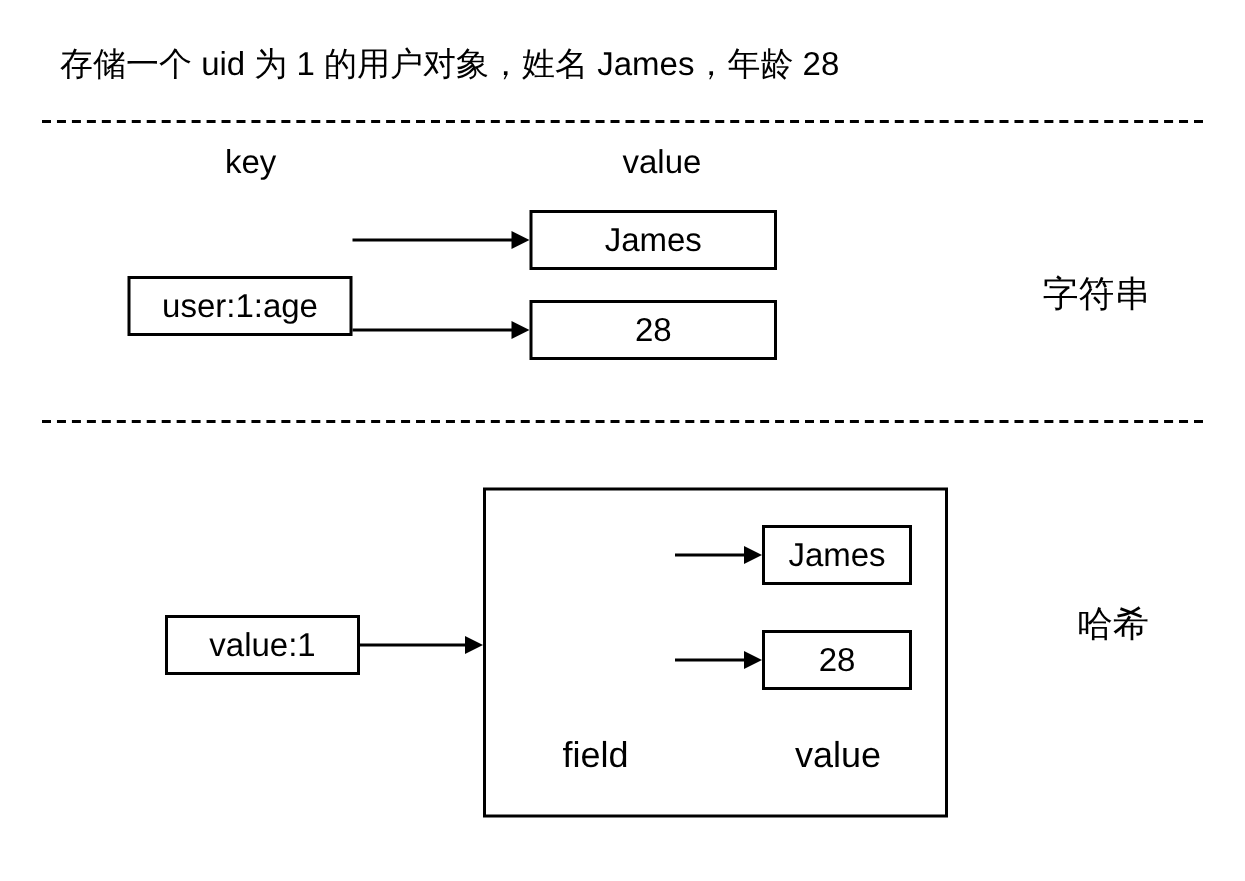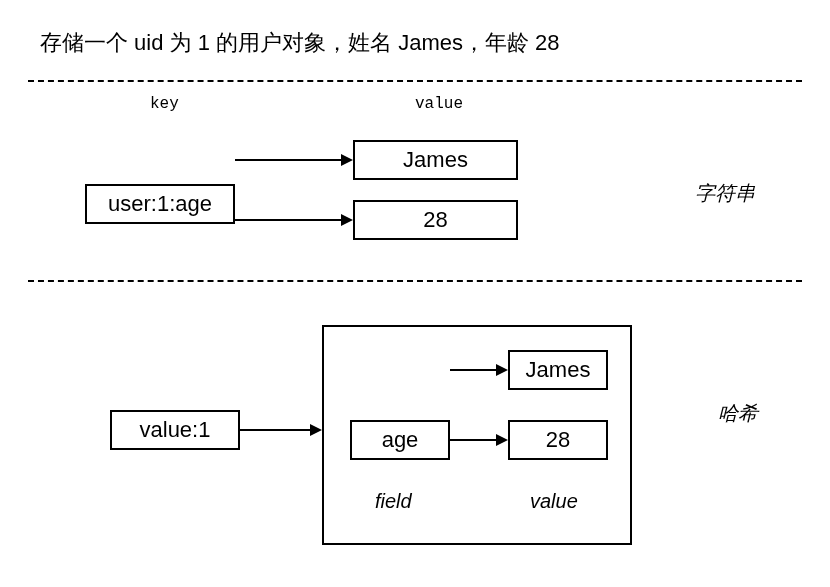--- a/index.html
+++ b/index.html
@@ -22,36 +22,34 @@
       font-size: 22px;
     }
     .divider {
       position: absolute;
       left: 28px;
       right: 28px;
       border-top: 2px dashed #000;
     }
     .header {
       position: absolute;
-      font-size: 16px;
-      font-family: Liberation Mono, monospace;
+      font-size: 22px;
     }
     .box {
       position: absolute;
       border: 2px solid #000;
       display: flex;
       align-items: center;
       justify-content: center;
       font-size: 22px;
       background: #fff;
     }
     .label {
       position: absolute;
-      font-size: 20px;
-      font-style: italic;
+      font-size: 24px;
     }
     .arrow-line {
       position: absolute;
       height: 2px;
       background: #000;
     }
     .arrow-head {
       position: absolute;
       width: 0;
       height: 0;
@@ -102,23 +100,20 @@
   <div class="arrow-head" style="top: 424px; left: 310px;"></div>
 
   <div class="hash-container" style="top: 325px; left: 322px; width: 310px; height: 220px;"></div>
 
   <div class="arrow-line" style="top: 369px; left: 450px; width: 48px;"></div>
   <div class="arrow-head" style="top: 364px; left: 496px;"></div>
   <div class="box" style="top: 350px; left: 508px; width: 100px; height: 40px;">
     <span>James</span>
   </div>
 
-  <div class="box" style="top: 420px; left: 350px; width: 100px; height: 40px;">
-    <span>age</span>
-  </div>
   <div class="arrow-line" style="top: 439px; left: 450px; width: 48px;"></div>
   <div class="arrow-head" style="top: 434px; left: 496px;"></div>
   <div class="box" style="top: 420px; left: 508px; width: 100px; height: 40px;">
     <span>28</span>
   </div>
 
   <div class="label" style="top: 490px; left: 375px;">field</div>
   <div class="label" style="top: 490px; left: 530px;">value</div>
 
   <div class="label" style="top: 400px; left: 718px;">哈希</div>

